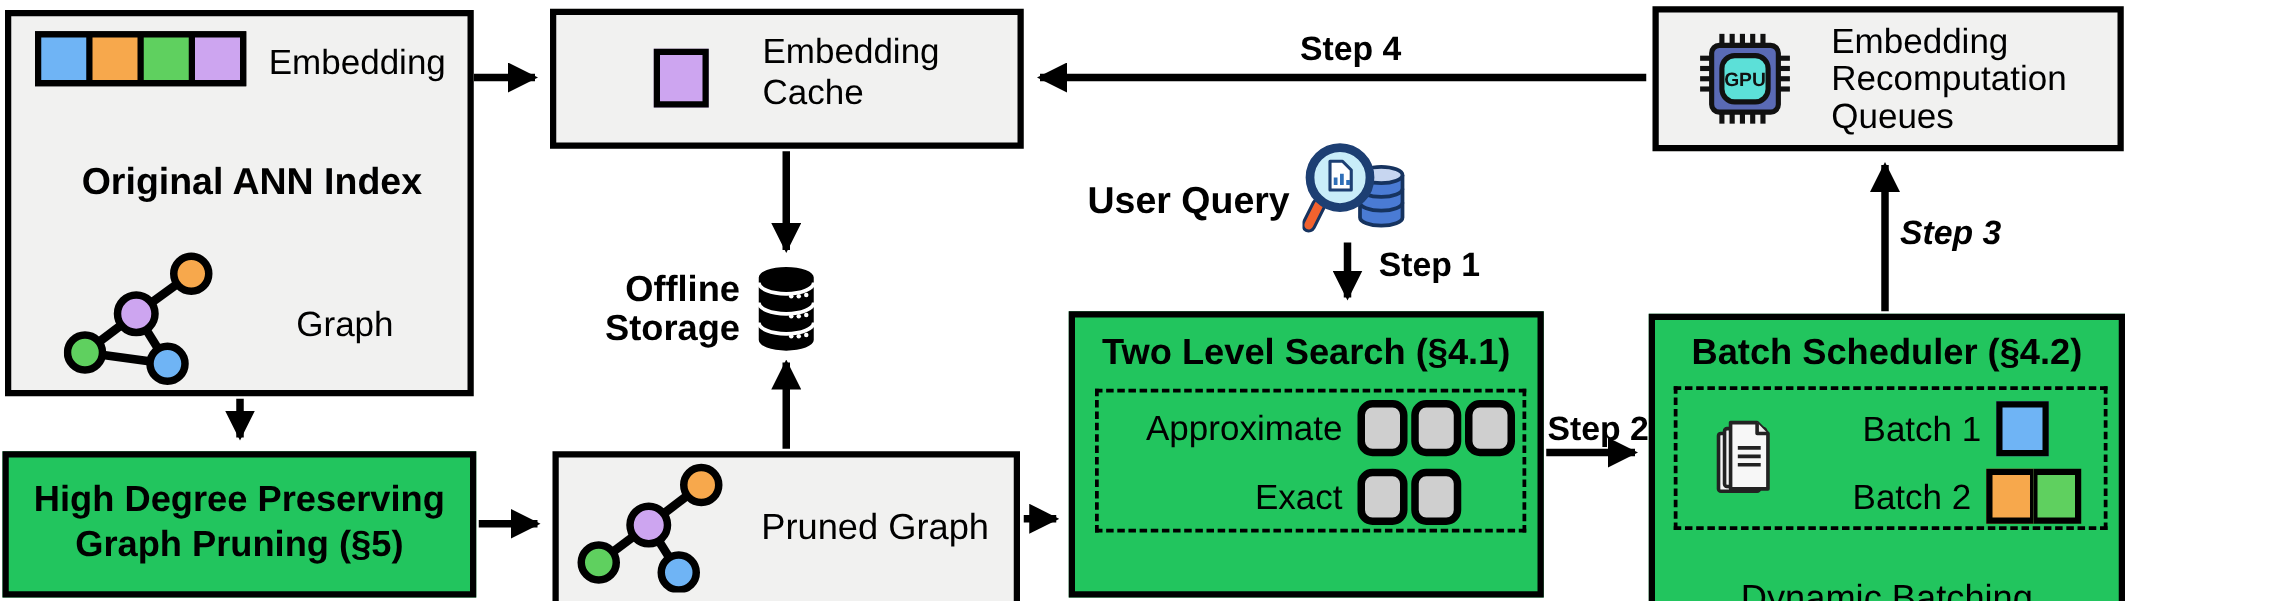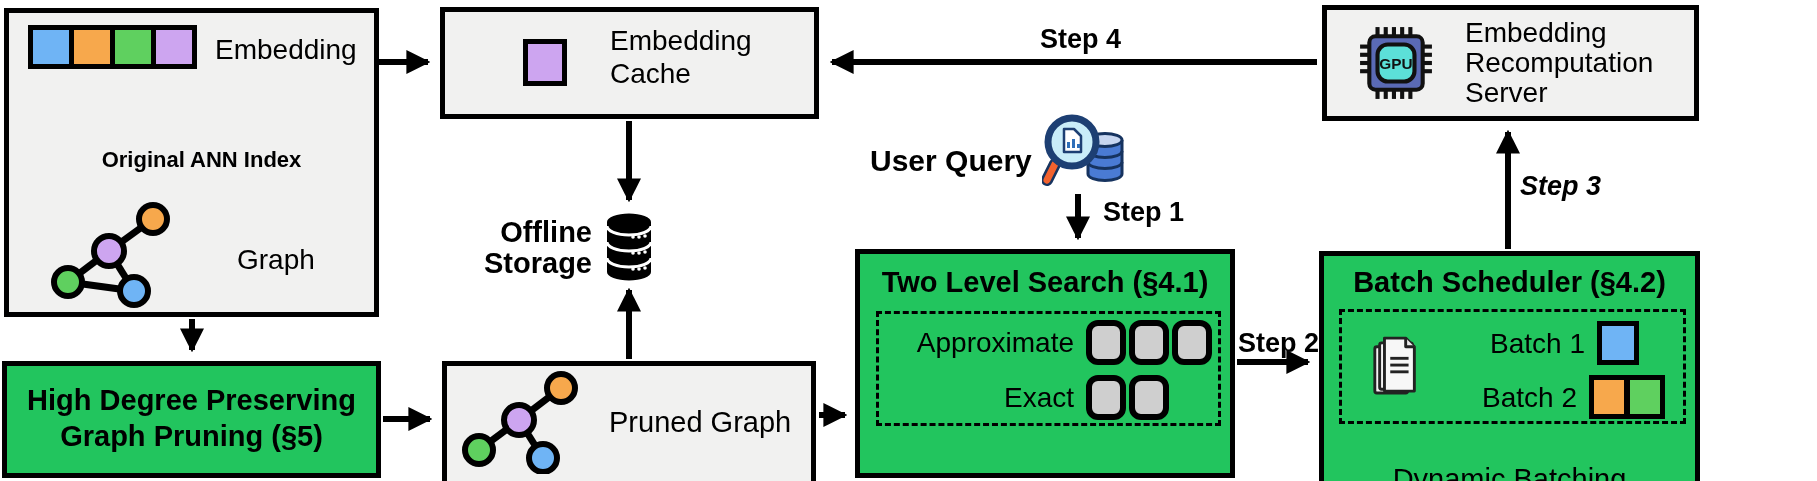--- a/index.html
+++ b/index.html
@@ -57,21 +57,21 @@
   </svg>
 
   <div class="box light" style="left:4px;top:8px;width:375px;height:309px;">
     <div class="abs estrip" style="left:19px;top:12px;">
       <div class="ecell c-blue"></div>
       <div class="ecell c-orange"></div>
       <div class="ecell c-green"></div>
       <div class="ecell c-purple"></div>
     </div>
     <div class="abs t-reg" style="left:206px;top:20px;">Embedding</div>
-    <div class="abs t-bold center" style="top:129px;font-size:22px;padding-left:20px;">Original ANN Index</div>
+    <div class="abs t-bold center" style="top:115px;font-size:30px;padding-left:20px;">Original ANN Index</div>
     <svg class="abs" style="left:42px;top:186px;" width="120" height="110" viewBox="0 0 120 110">
       <g stroke="#000" stroke-width="7">
         <line x1="17" y1="83" x2="58" y2="52"></line>
         <line x1="58" y1="52" x2="102" y2="20"></line>
         <line x1="58" y1="52" x2="83" y2="92"></line>
         <line x1="17" y1="83" x2="83" y2="92"></line>
       </g>
       <g stroke="#000" stroke-width="6">
         <circle cx="102" cy="20" r="14" fill="#F7A84C"></circle>
         <circle cx="17" cy="83" r="14" fill="#5FD05F"></circle>
@@ -230,18 +230,18 @@
           <rect x="64" y="36" width="9" height="4"></rect>
           <rect x="64" y="44" width="9" height="4"></rect>
       </g>
       <rect x="12" y="12" width="52" height="52" rx="6" fill="#5A6AB5" stroke="#111" stroke-width="4"></rect>
       <rect x="20" y="20" width="36" height="36" rx="10" fill="#5CE0D8" stroke="#111" stroke-width="4"></rect>
       <text x="38" y="44" text-anchor="middle" font-size="15" font-weight="700" fill="#111">GPU</text>
     </svg>
     <div class="abs" style="left:138px;top:8px;">
       <div class="t-reg" style="line-height:30px;">Embedding</div>
       <div class="t-reg" style="line-height:30px;">Recomputation</div>
-      <div class="t-reg" style="line-height:30px;">Server</div>
+      <div class="t-reg" style="line-height:30px;">Queues</div>
     </div>
   </div>
   <div class="abs t-step" style="left:1040px;top:24px;">Step 4</div>
 
 </div>
 
 </body></html>

